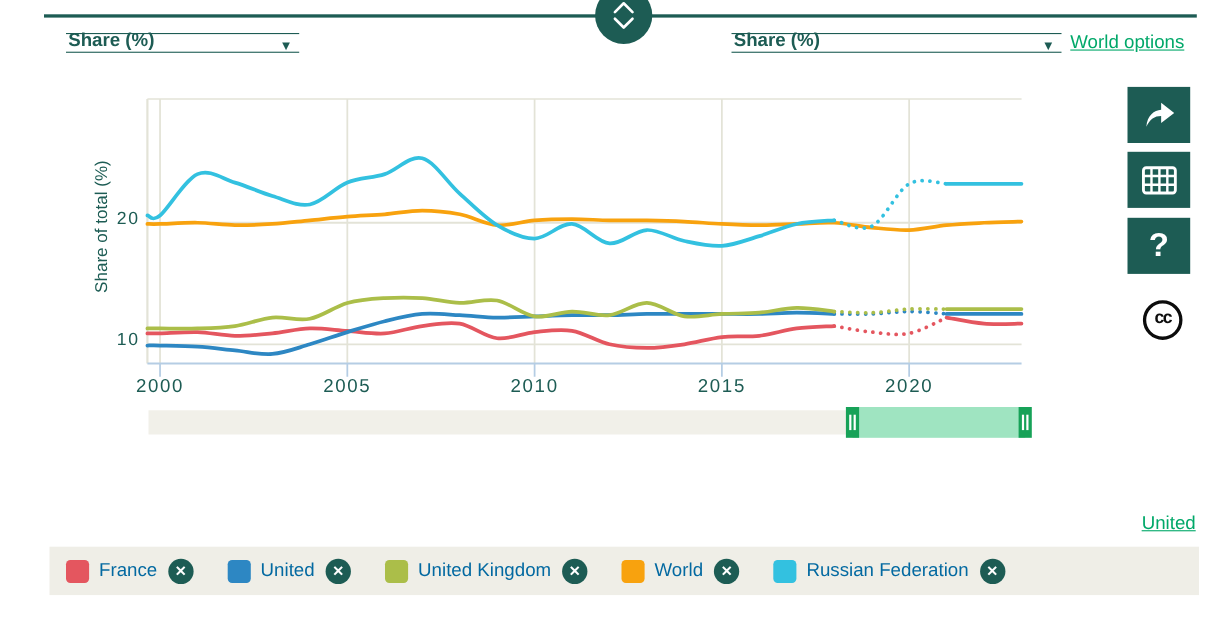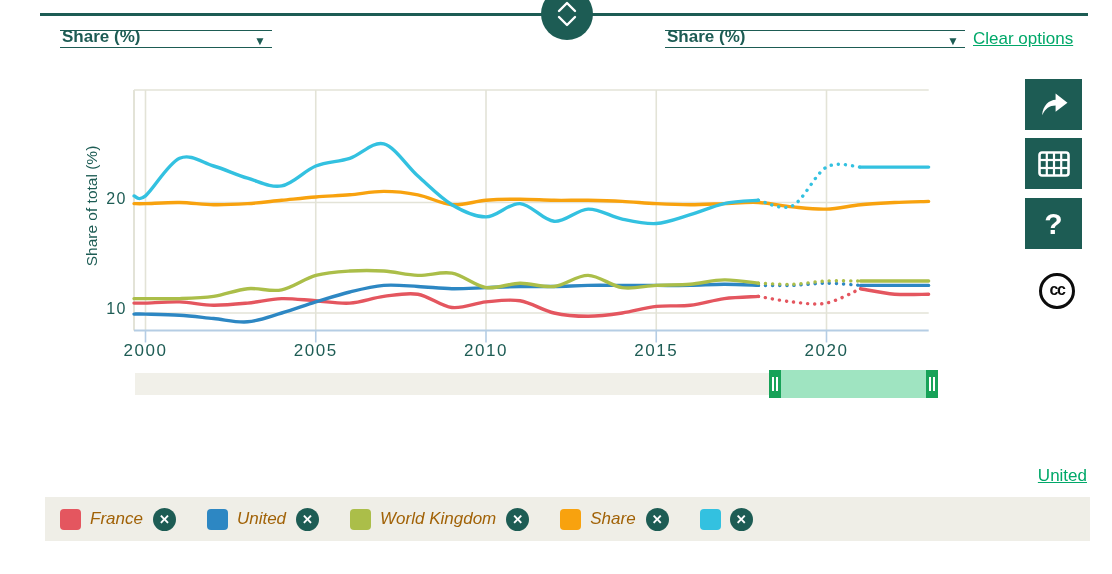--- a/index.html
+++ b/index.html
@@ -33,21 +33,21 @@
   #slider-track{position:absolute;left:135px;top:373px;width:797px;height:22px;background:#f1f0e9;}
   #slider-range{position:absolute;top:370px;height:28px;background:#9fe4c1;}
   .slider-handle{position:absolute;top:370px;width:12px;height:28px;background:#17a258;cursor:ew-resize;
                  display:flex;align-items:center;justify-content:center;gap:2px;}
   .slider-handle i{display:block;width:2px;height:14px;background:#fff;}
   
   #legend-bar{position:absolute;left:45px;top:497px;width:1045px;height:44px;background:#efeee7;
               display:flex;align-items:center;padding-left:15px;box-sizing:border-box;}
   .legend-item{display:flex;align-items:center;margin-right:31px;cursor:pointer;}
   .legend-swatch{width:21px;height:21px;border-radius:4px;margin-right:9px;}
-  .legend-label{font-size:17px;color:#a16207;margin-right:10px;font-style:italic;}
+  .legend-label{font-size:17px;color:#0369a1;margin-right:10px;}
   .legend-remove{width:23px;height:23px;border-radius:50%;background:#1d5c54;color:#fff;
                  display:flex;align-items:center;justify-content:center;font-size:13px;font-weight:700;cursor:pointer;}
 </style>
 </head>
 <body>
 
 <div id="frame">
 
   <div class="top-divider"></div>
 
@@ -61,21 +61,21 @@
   <div id="dd-left" class="dd">
     <span>Share (%)</span>
     <span class="caret">▼</span>
   </div>
 
   <div id="dd-right" class="dd">
     <span>Share (%)</span>
     <span class="caret">▼</span>
   </div>
 
-  <a id="more-options" class="green-link">Clear options</a>
+  <a id="more-options" class="green-link">World options</a>
 
   <svg id="chart" viewBox="84 82 856 280">
       <line x1="134" y1="90" x2="134" y2="330.5" stroke="#e3e3d7" stroke-width="2"></line>
       <line x1="134" y1="90" x2="928.7" y2="90" stroke="#e3e3d7" stroke-width="1.5"></line>
       <line x1="145.5" y1="90" x2="145.5" y2="330.5" stroke="#e3e3d7" stroke-width="1.6"></line>
       <line x1="145.5" y1="330.5" x2="145.5" y2="342.5" stroke="#b5cde4" stroke-width="1.6"></line>
       <text x="145.5" y="356" text-anchor="middle" fill="#1d5c54" font-size="17" letter-spacing="1.5">2000</text>
       <line x1="315.75" y1="90" x2="315.75" y2="330.5" stroke="#e3e3d7" stroke-width="1.6"></line>
       <line x1="315.75" y1="330.5" x2="315.75" y2="342.5" stroke="#b5cde4" stroke-width="1.6"></line>
       <text x="315.75" y="356" text-anchor="middle" fill="#1d5c54" font-size="17" letter-spacing="1.5">2005</text>
@@ -153,27 +153,28 @@
         <span class="legend-label">France</span>
         <span class="legend-remove">✕</span>
       </div>
       <div class="legend-item">
         <span class="legend-swatch" style="background: rgb(45, 135, 195);"></span>
         <span class="legend-label">United</span>
         <span class="legend-remove">✕</span>
       </div>
       <div class="legend-item">
         <span class="legend-swatch" style="background: rgb(171, 190, 73);"></span>
-        <span class="legend-label">World Kingdom</span>
+        <span class="legend-label">United Kingdom</span>
         <span class="legend-remove">✕</span>
       </div>
       <div class="legend-item">
         <span class="legend-swatch" style="background: rgb(248, 162, 14);"></span>
-        <span class="legend-label">Share</span>
+        <span class="legend-label">World</span>
         <span class="legend-remove">✕</span>
       </div>
       <div class="legend-item">
         <span class="legend-swatch" style="background: rgb(51, 193, 224);"></span>
+        <span class="legend-label">Russian Federation</span>
         <span class="legend-remove">✕</span>
       </div>
     </div>
 
 </div>
 
 </body></html>

